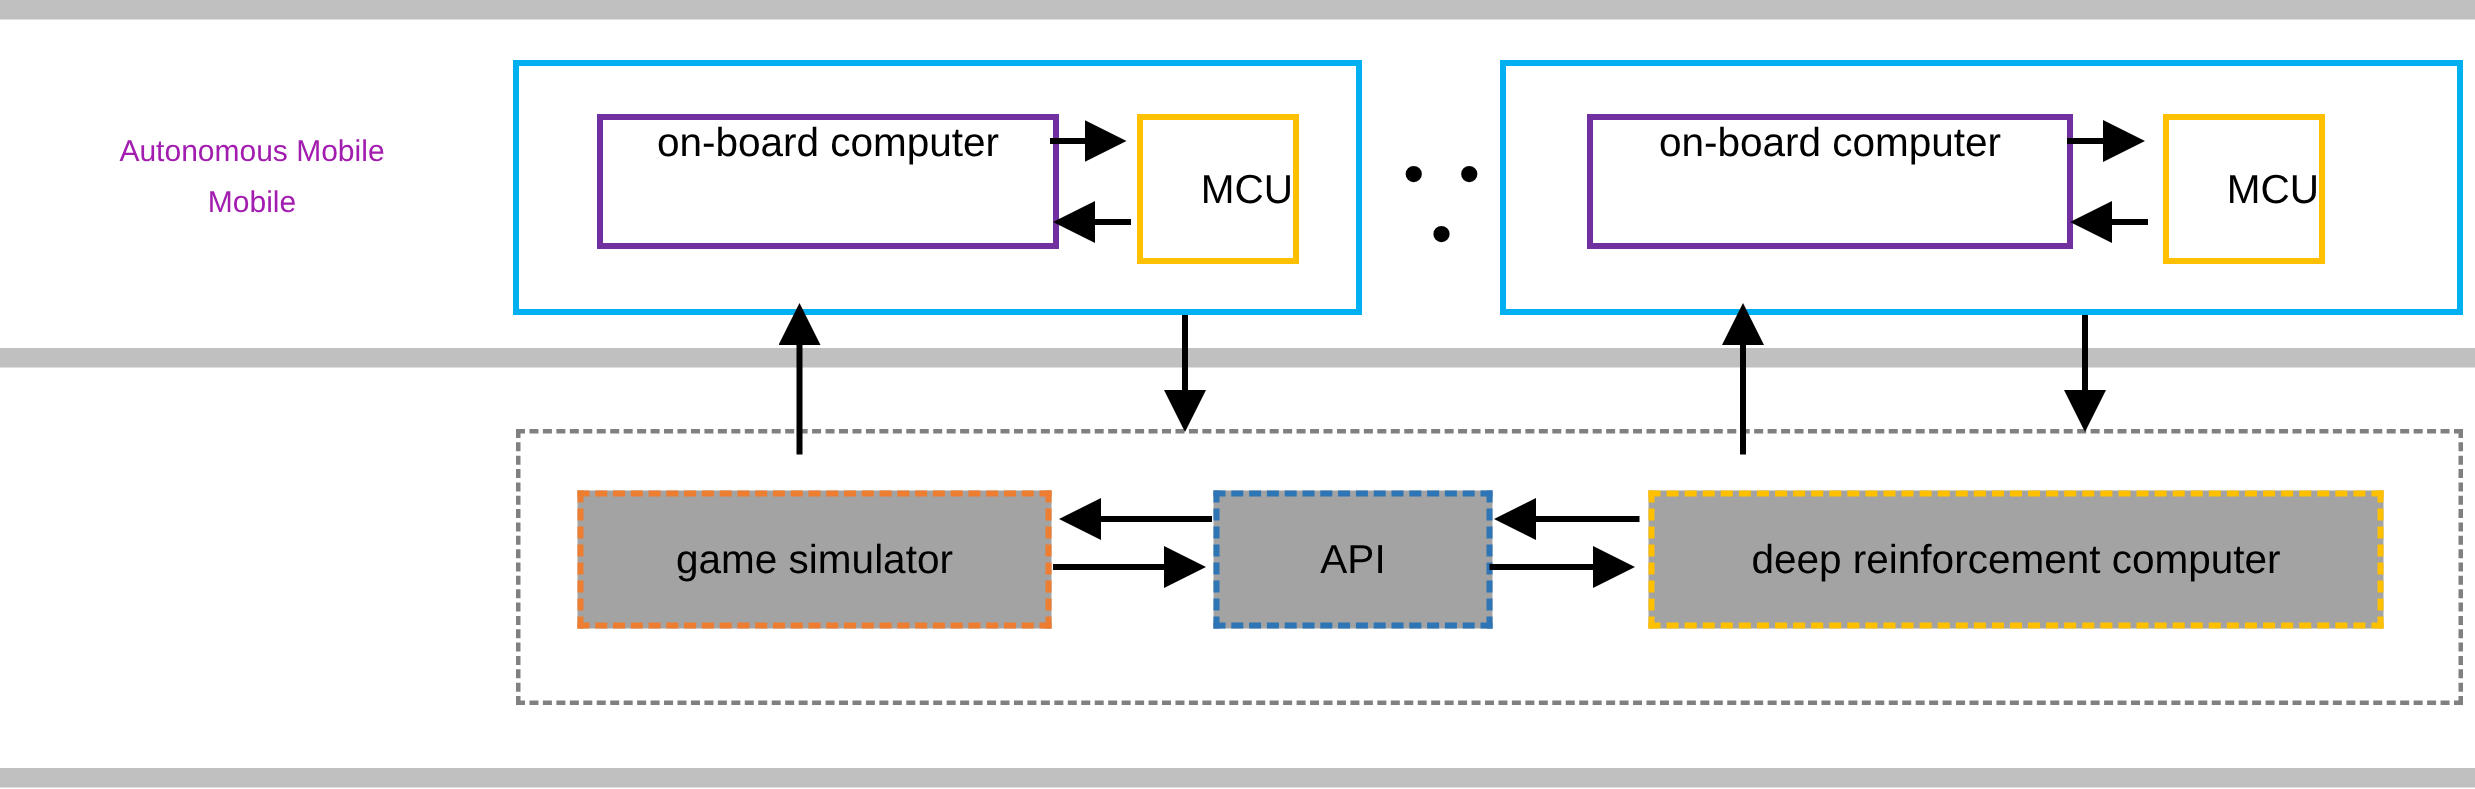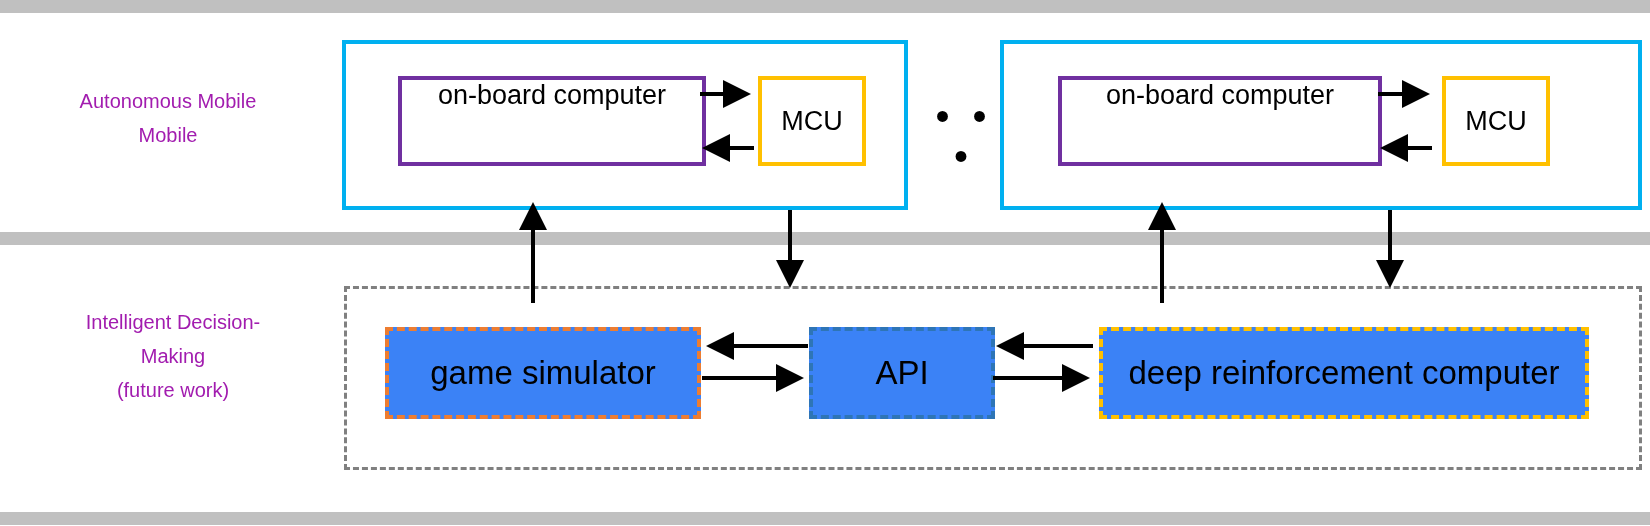--- a/index.html
+++ b/index.html
@@ -74,24 +74,24 @@
   }
   #obc-1 { left: 52px; width: 308px; }
   #obc-2 { left: 54px; width: 324px; }
 
   .mcu-box {
     position: absolute;
     border: 4px solid #ffc000;
     background: #ffffff;
     box-sizing: border-box;
     top: 32px;
-    height: 90px;
+    height: 100px;
     display: flex;
     align-items: center;
-    justify-content: center;
+    justify-content: flex-end;
     font-size: 27px;
     color: #000;
   }
   #mcu-1 { left: 412px; width: 108px; }
   #mcu-2 { left: 438px; width: 108px; }
 
   .ellipsis {
     position: absolute;
     left: 928px;
     top: 96px;
@@ -110,25 +110,25 @@
     top: 286px;
     width: 1298px;
     height: 184px;
     border: 3px dashed #808080;
     box-sizing: border-box;
     background: #ffffff;
   }
   .idm-node {
     position: absolute;
     box-sizing: border-box;
-    background: #3b82f6;
+    background: #a3a3a3;
     display: flex;
     align-items: center;
     justify-content: center;
-    font-size: 33px;
+    font-size: 27px;
     color: #000;
     top: 38px;
     height: 92px;
   }
   #node-game {
     left: 38px;
     width: 316px;
     border: 4px dashed #ed7d31;
   }
   #node-api {
@@ -158,25 +158,20 @@
 
   <div class="band" id="band-top"></div>
   <div class="band" id="band-middle"></div>
   <div class="band" id="band-bottom"></div>
 
   <div class="row-label" id="label-amr">
     <div>Autonomous Mobile</div>
     <div>Mobile</div>
   </div>
 
-  <div class="row-label" id="label-idm">
-    <div>Intelligent Decision-</div>
-    <div>Making</div>
-    <div>(future work)</div>
-  </div>
 
   <div class="robot-box" id="robot-box-1">
     <div class="obc-box" id="obc-1">
       <span>on-board computer</span>
     </div>
     <div class="mcu-box" id="mcu-1">
       <span>MCU</span>
     </div>
   </div>
 

